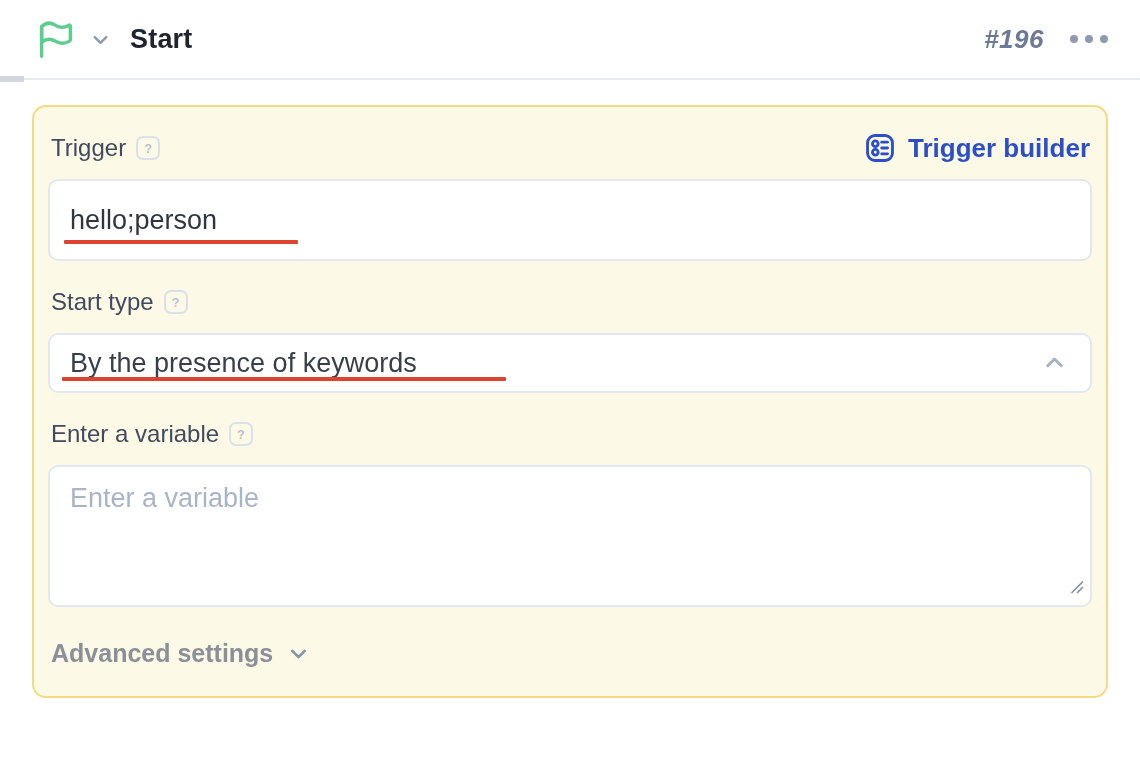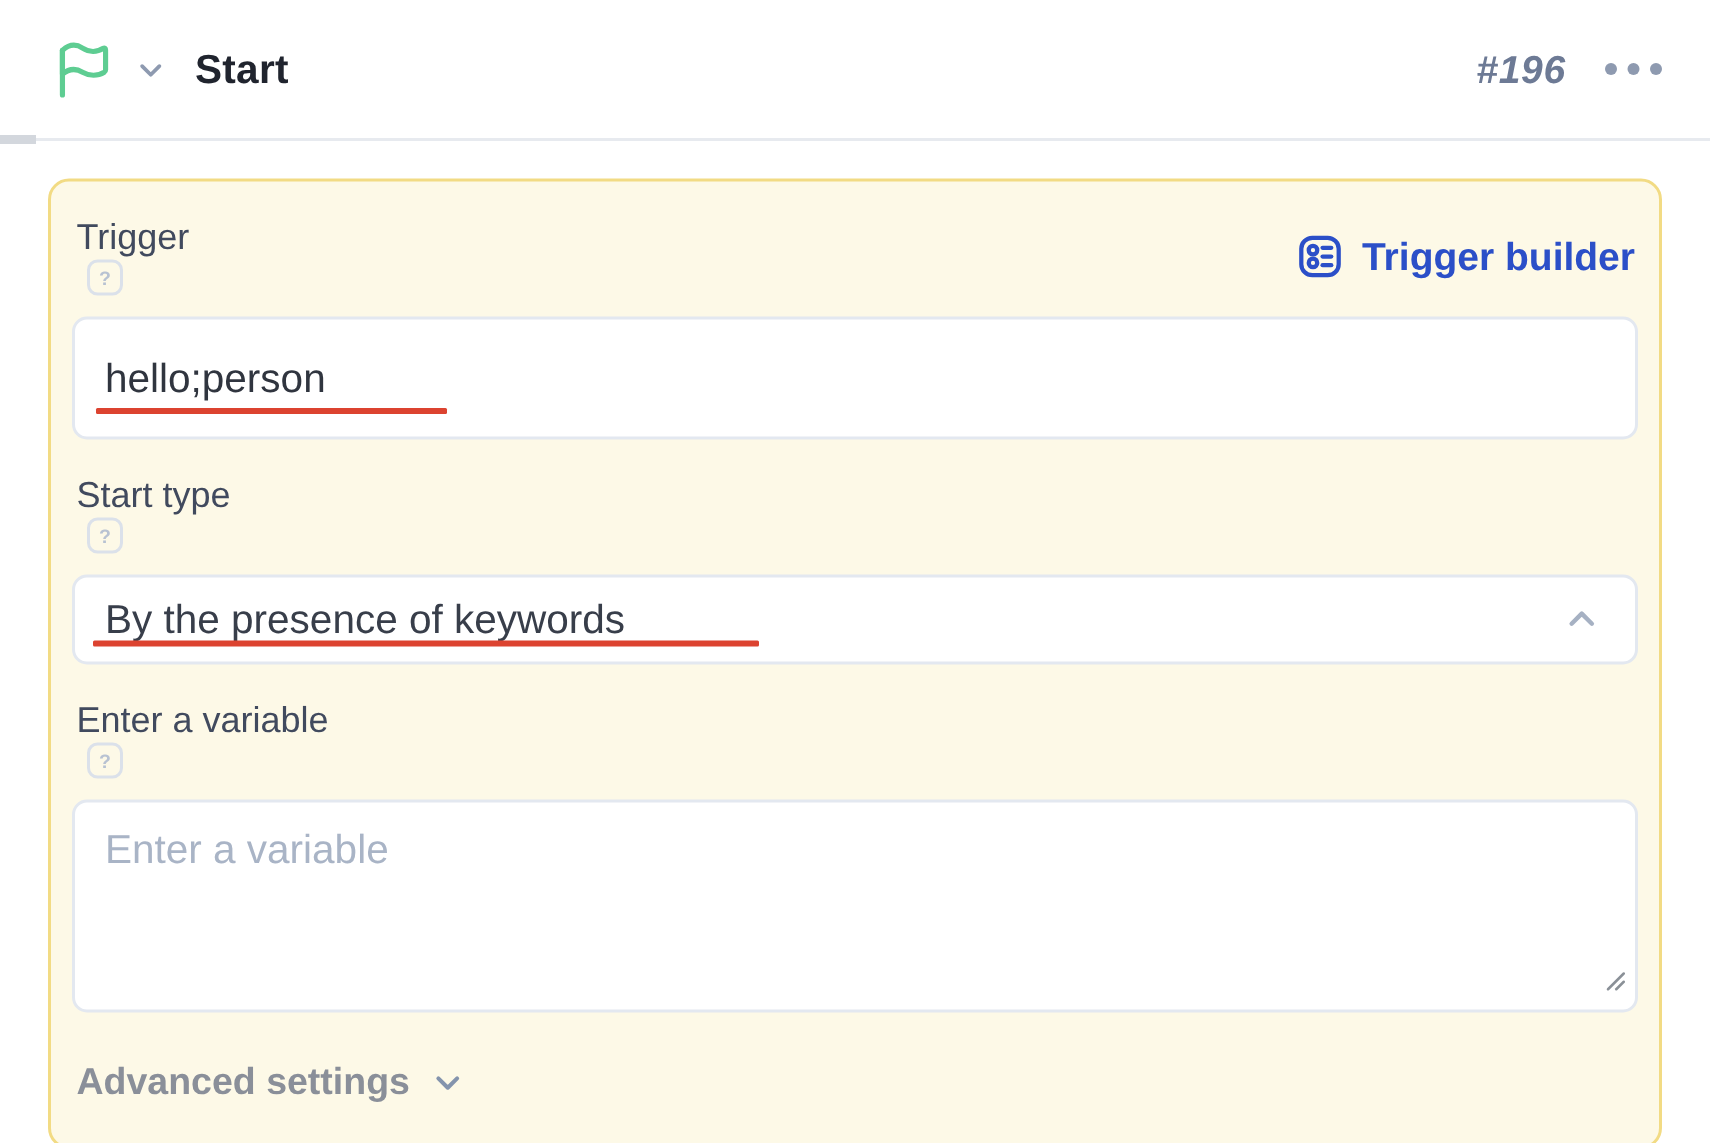--- a/index.html
+++ b/index.html
@@ -6,21 +6,21 @@
   html, body {
     width: 1140px; height: 762px;
     background: #ffffff;
     font-family: "Liberation Sans", sans-serif;
     overflow: hidden;
   }
 
   
   .header {
     position: relative;
-    height: 94px;
+    height: 80px;
     display: flex;
     align-items: center;
     padding: 0 30px 0 33px;
     background: #ffffff;
     border-bottom: 2px solid #e7eaef;
   }
   .divider-notch {
     position: absolute;
     left: 0; bottom: -4px;
     width: 24px; height: 6px;
@@ -46,21 +46,21 @@
     border-radius: 14px;
     background: #fdf9e7;
     padding: 24px 14px 28px 14px;
   }
   .label-row {
     display: flex;
     align-items: center;
     min-height: 34px;
   }
   .label-row.first { justify-content: space-between; margin-bottom: 14px; }
-  .label-wrap { display: flex; align-items: flex-start; flex-direction: column; }
+  .label-wrap { display: flex; align-items: center; }
   .field-label {
     font-size: 24px;
     color: #414a5e;
     padding-left: 3px;
   }
   .help-badge {
     width: 24px; height: 24px;
     margin-left: 10px;
     border: 2px solid #dbe1ea;
     border-radius: 7px;

